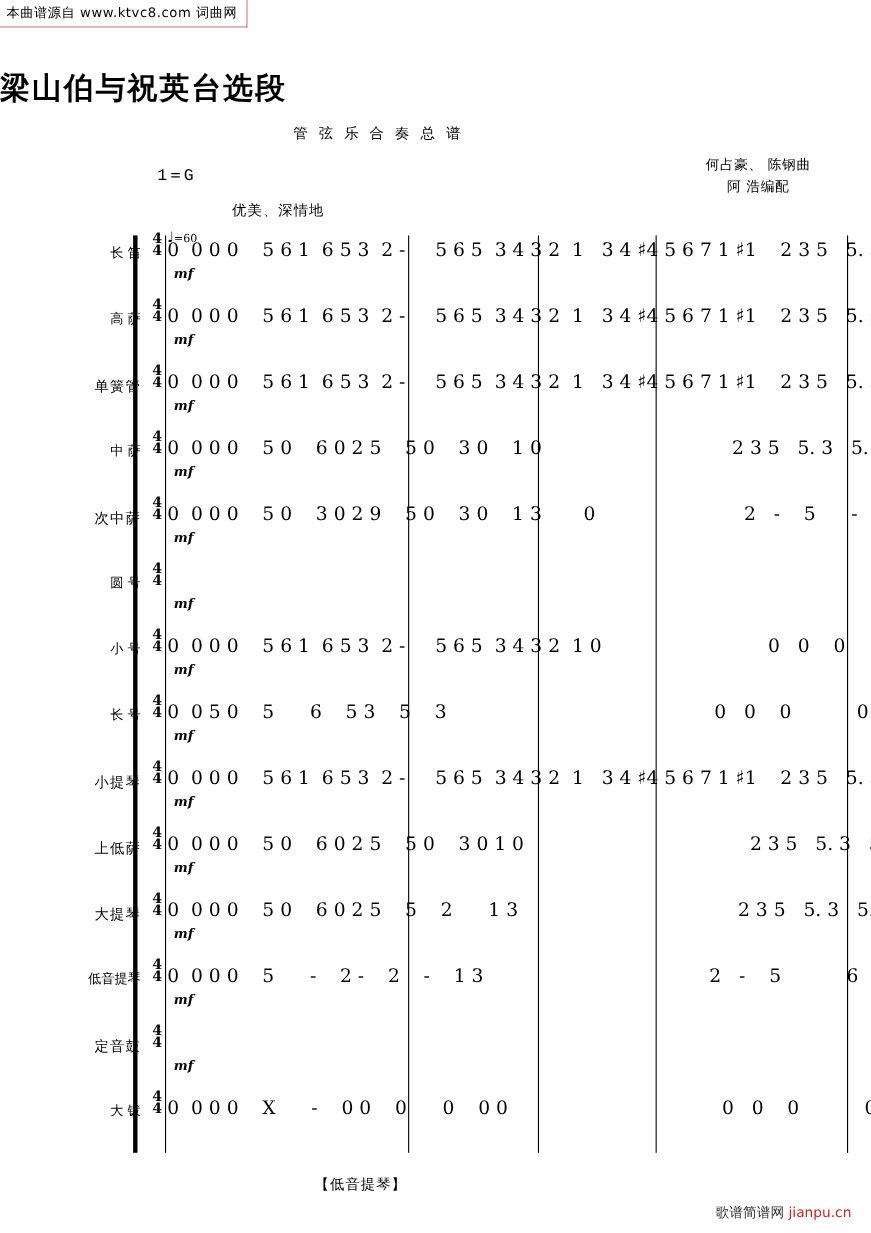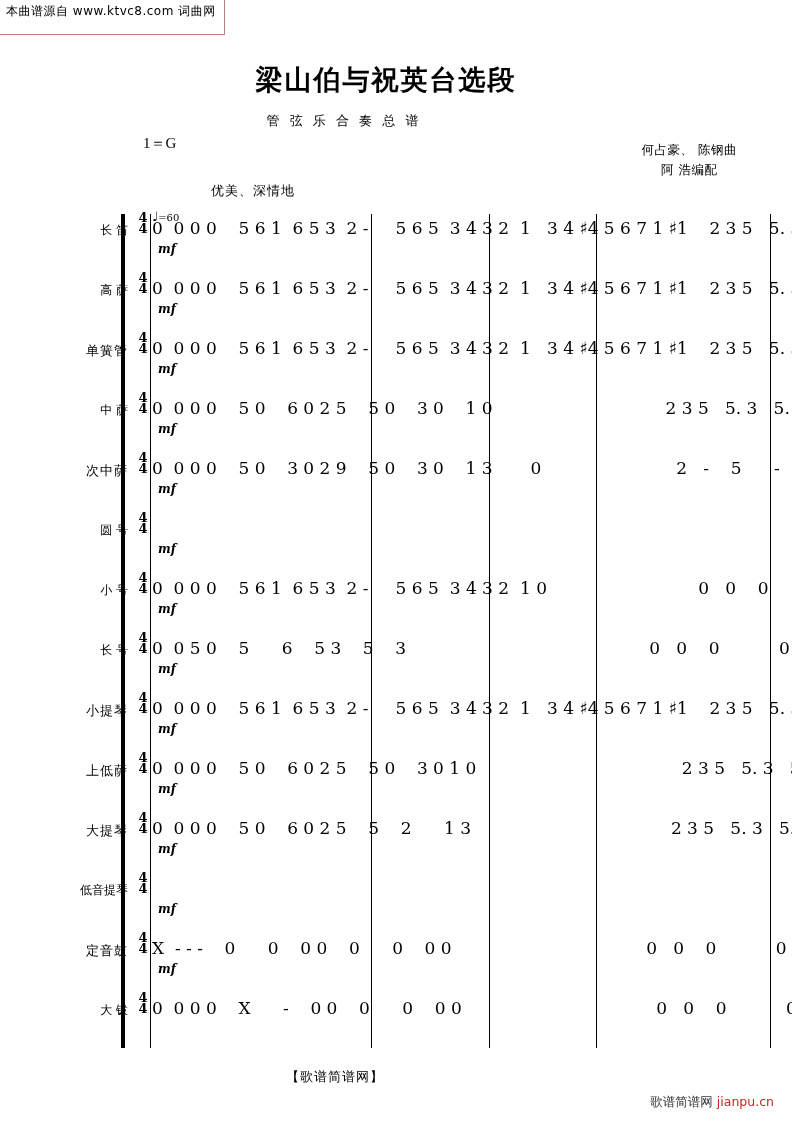--- a/index.html
+++ b/index.html
@@ -17,52 +17,51 @@
   }
 
   
   .source-bar {
     position: absolute;
     left: 0;
     top: 0;
     border: 1px solid #c08080;
     border-left: none;
     border-top: none;
-    padding: 3px 8px 14px 6px;
+    padding: 3px 8px 4px 6px;
     font-size: 12px;
     color: #000;
     background: #fff;
     letter-spacing: 0.5px;
   }
 
   
   .title {
     position: absolute;
     top: 62px;
     width: 772px;
-    text-align: center;
     font-size: 27px;
     font-weight: bold;
     letter-spacing: 2px;
     font-family: "DejaVu Sans", "Liberation Sans", sans-serif;
   }
   .subtitle {
     position: absolute;
     top: 112px;
     width: 688px;
     text-align: center;
     font-size: 13px;
     letter-spacing: 3px;
   }
   .key-sig {
     position: absolute;
     left: 143px;
-    top: 134px;
+    top: 150px;
     font-size: 15px;
-    font-family: Liberation Serif, serif;
+    font-family: Liberation Mono, monospace;
   }
   .credit {
     position: absolute;
     right: 55px;
     top: 140px;
     font-size: 12.5px;
     text-align: center;
     line-height: 20px;
     letter-spacing: 0.5px;
   }
@@ -289,43 +288,43 @@
       </div>
       <div class="notes">0  0 0 0    5 0    6 0 2 5    5    2      1 3                                     2 3 5   5. 3   5. 6 7 2   6</div>
       <div class="dyn">mf</div>
     </div>
     <div class="staff-row">
       <div class="inst-label narrow">低音提琴</div>
       <div class="meter">
         <span class="num">4</span>
         <span class="den">4</span>
       </div>
+      <div class="notes">0  0 0 0    5      -    2 -    2    -    1 3                                      2   -    5           6</div>
       <div class="dyn">mf</div>
     </div>
     <div class="staff-row">
       <div class="inst-label">定音鼓</div>
       <div class="meter">
         <span class="num">4</span>
         <span class="den">4</span>
       </div>
-      <div class="notes">X  - - -    0      0    0 0    0      0    0 0                                    0   0    0           0</div>
       <div class="dyn">mf</div>
     </div>
     <div class="staff-row">
       <div class="inst-label narrow">大  钹</div>
       <div class="meter">
         <span class="num">4</span>
         <span class="den">4</span>
       </div>
       <div class="notes">0  0 0 0    X      -    0 0    0      0    0 0                                    0   0    0           0</div>
     </div>
     <div class="bracket" style="height: 834px;"></div>
     <div class="barline" style="left: 150px; top: 8px; height: 834px;"></div>
     <div class="barline" style="left: 371px; top: 8px; height: 834px;"></div>
     <div class="barline" style="left: 489px; top: 8px; height: 834px;"></div>
     <div class="barline" style="left: 596px; top: 8px; height: 834px;"></div>
     <div class="barline" style="left: 770px; top: 8px; height: 834px;"></div>
   </div>
 
-<div class="footer-tag">【歌谱简谱网】</div>
+<div class="footer-tag">【低音提琴】</div>
 <div class="watermark">
   <span>歌谱简谱网 </span><span class="red">jianpu.cn</span>
 </div>
 
 </body></html>

